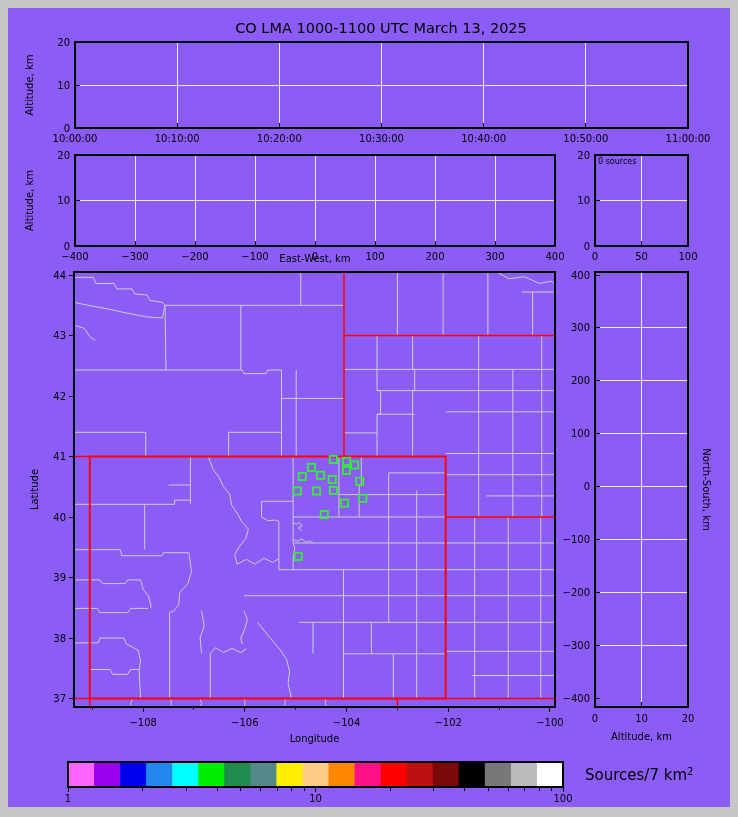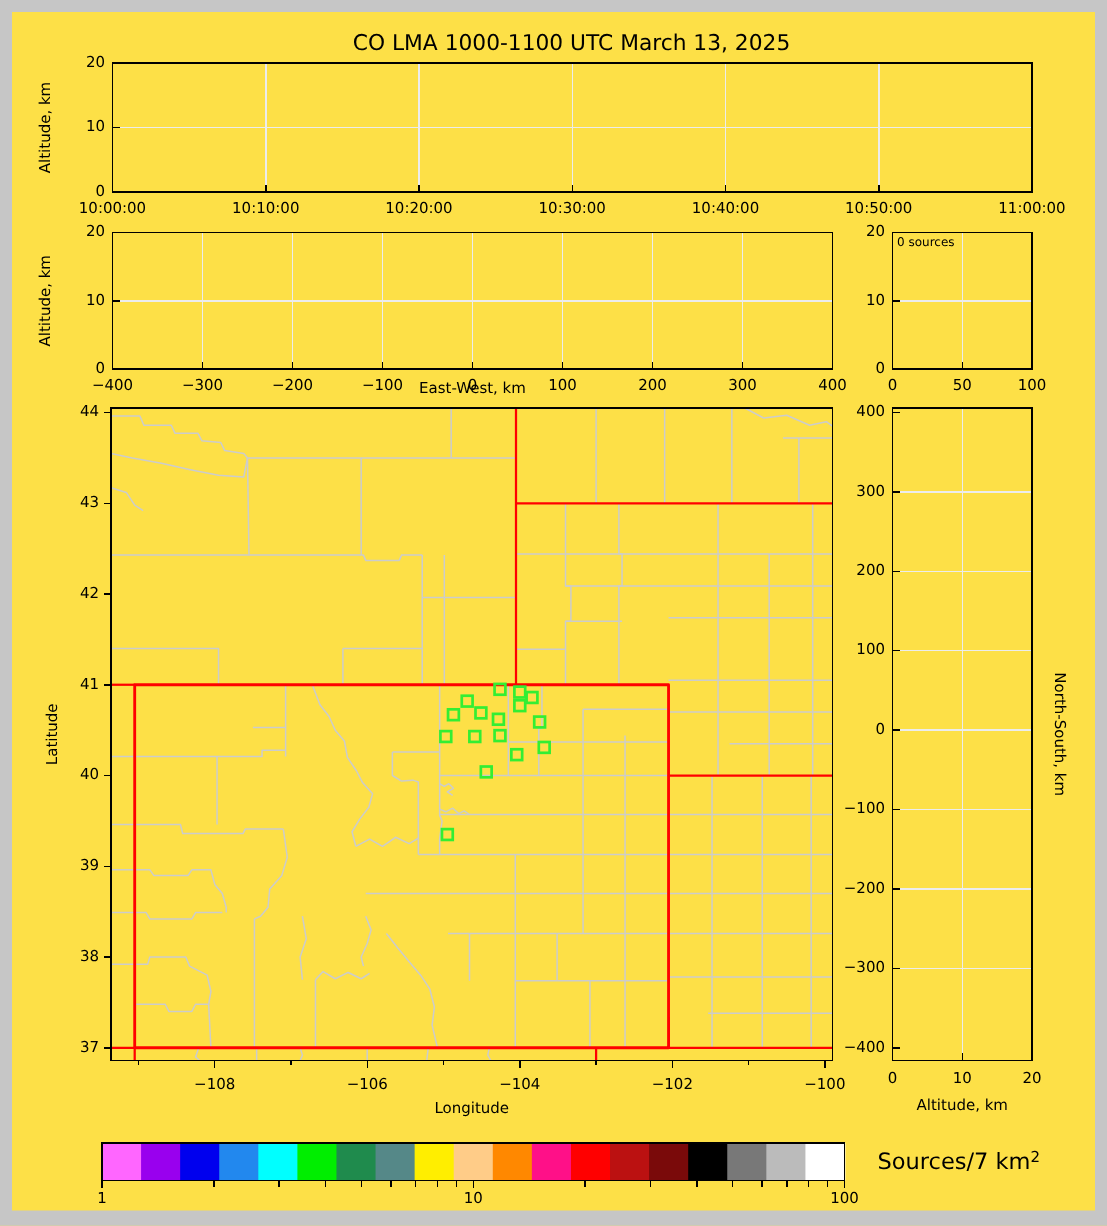--- a/index.html
+++ b/index.html
@@ -1,17 +1,17 @@
 <!DOCTYPE html>
 <html><head>
 <meta charset="utf-8">
 <style>
   html,body{margin:0;padding:0;background:#c8c8c8;font-family:"DejaVu Sans",sans-serif;}
   .frame-outer{width:738px;height:817px;background:#c6c6c6;position:relative;box-sizing:border-box;}
-  .canvas{position:absolute;left:8px;top:8px;width:722px;height:799px;background:#fde047;}
+  .canvas{position:absolute;left:8px;top:8px;width:722px;height:799px;background:#8b5cf6;}
   svg text{fill:#000;}
 </style>
 </head>
 <body>
 
 <div class="frame-outer">
   <div class="canvas">
     <svg id="fig" width="722" height="799" viewBox="8 8 722 799" xmlns="http://www.w3.org/2000/svg">
         <text x="381" y="33" font-size="14.5" text-anchor="middle" font-family="&quot;DejaVu Sans&quot;, sans-serif" font-weight="500">CO LMA 1000-1100 UTC March 13, 2025</text>
         <g>

